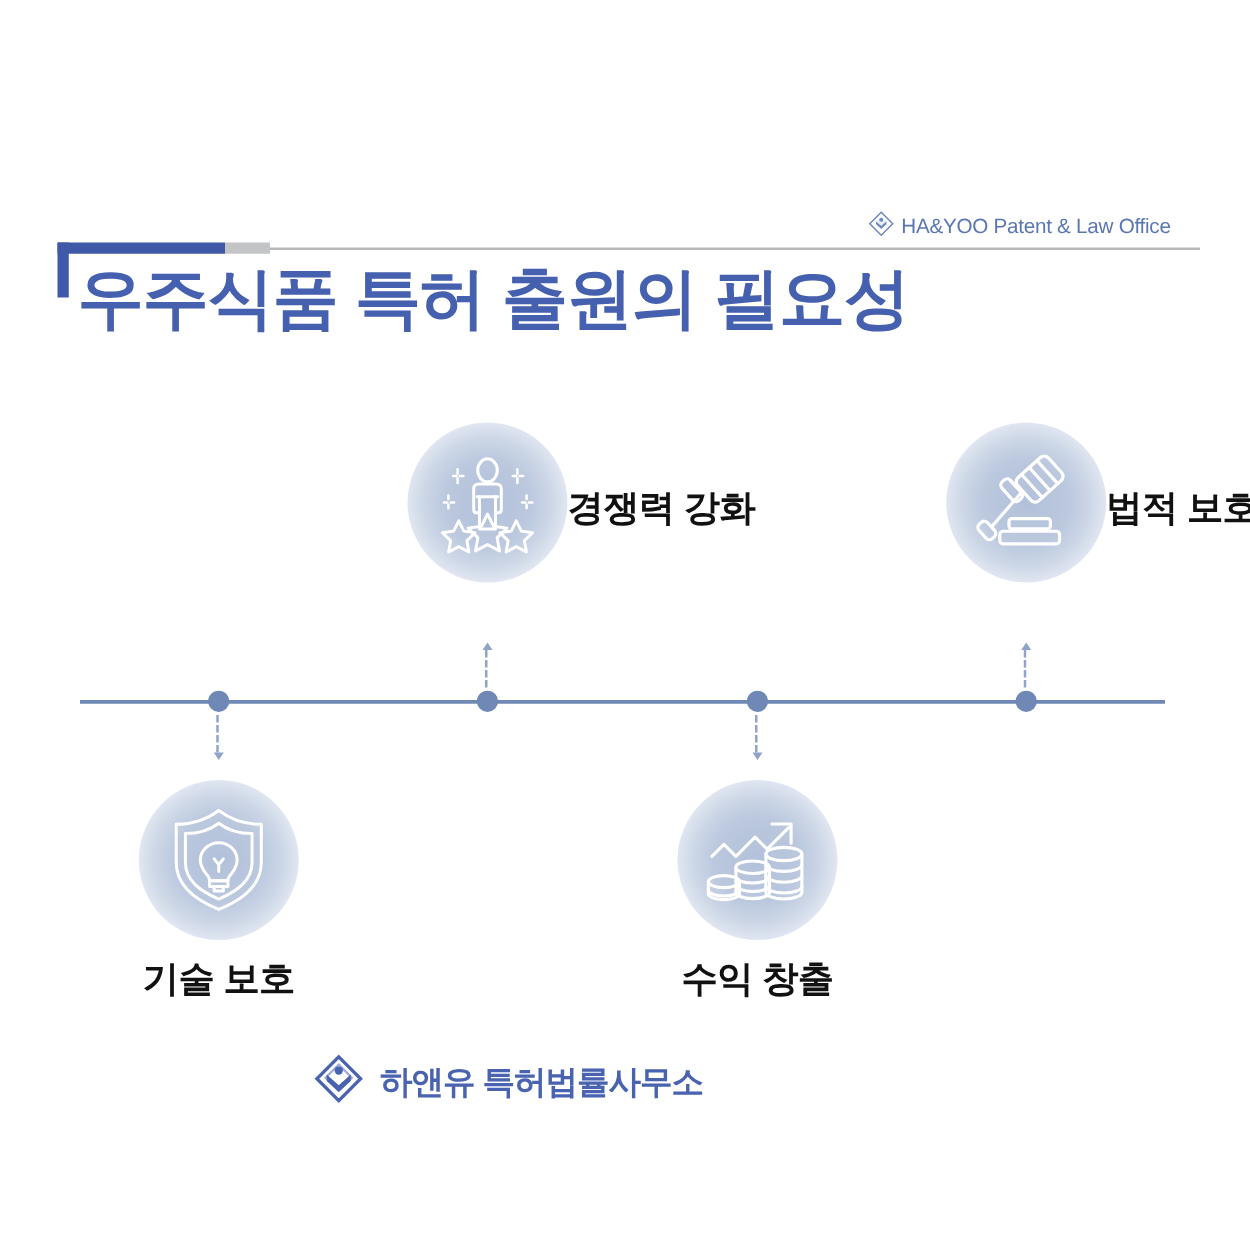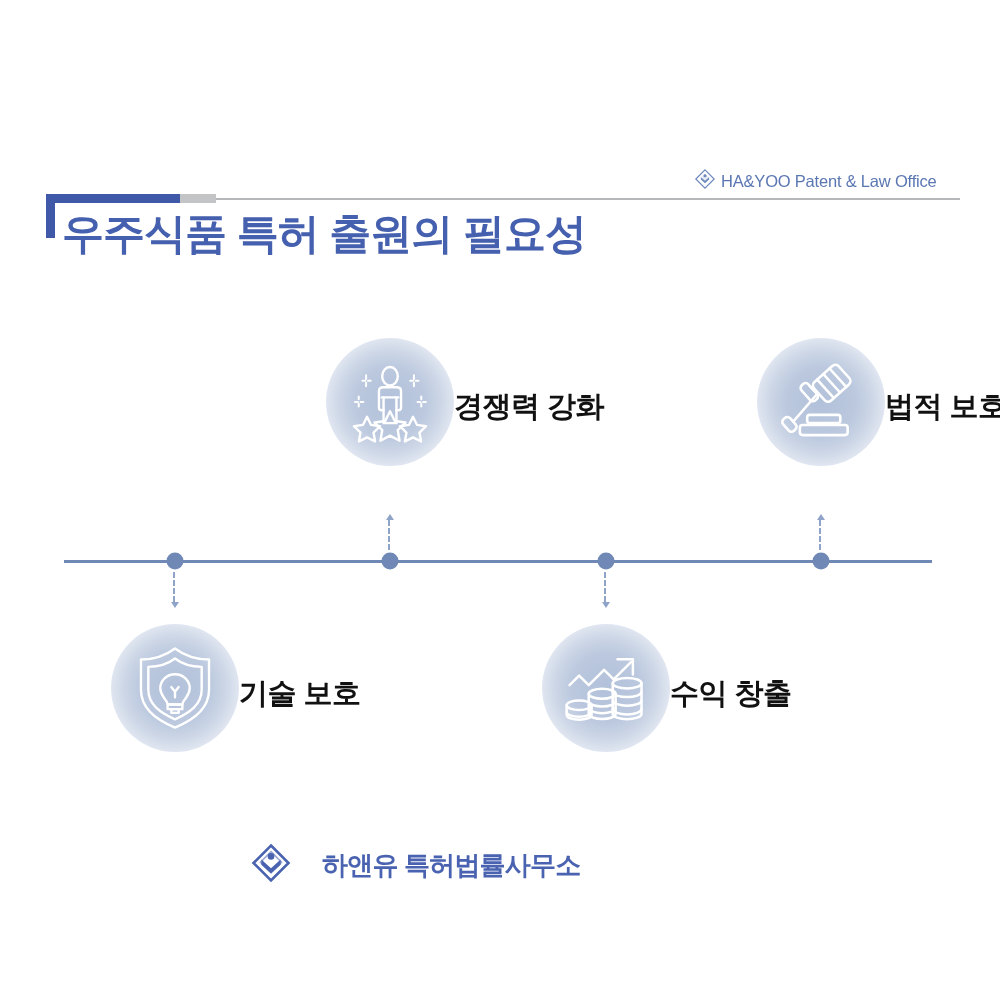--- a/index.html
+++ b/index.html
@@ -68,21 +68,21 @@
     top: 174px;
     width: 9px;
     height: 44px;
     background: #3f58a8;
   }
 
   .title {
     position: absolute;
     left: 62px;
     top: 190px;
-    font-size: 42px;
+    font-size: 53px;
     font-weight: bold;
     color: #4560ae;
     letter-spacing: -1px;
     white-space: nowrap;
     line-height: 1.15;
   }
 
   
   .timeline-line {
     position: absolute;
@@ -126,21 +126,21 @@
     border-bottom: 6px solid #8fa4c8;
   }
 
   
   .node {
     position: absolute;
     display: flex;
     flex-direction: row;
     align-items: center;
   }
-  .node.below { }
+  .node.below { flex-direction: column; }
   .icon-bubble {
     width: 128px;
     height: 128px;
     border-radius: 50%;
     background: radial-gradient(circle at 50% 50%,
         #b2c1da 0%, #bbc8de 38%, #ccd6e6 56%,
         #e2e8f2 72%, #f5f7fa 86%, #ffffff 100%);
     display: flex;
     align-items: center;
     justify-content: center;
@@ -156,21 +156,21 @@
   .node.above .node-label { margin-top: 10px; }
   .node.below .node-label { margin-top: 12px; }
 
   
   .footer-logo {
     position: absolute;
     left: 250px;
     top: 822px;
     display: flex;
     align-items: center;
-    gap: 30px;
+    gap: 12px;
   }
   .footer-logo .brand-text {
     font-size: 26px;
     font-weight: bold;
     color: #4a63b0;
     letter-spacing: -0.8px;
     white-space: nowrap;
   }
 </style>
 </head>

